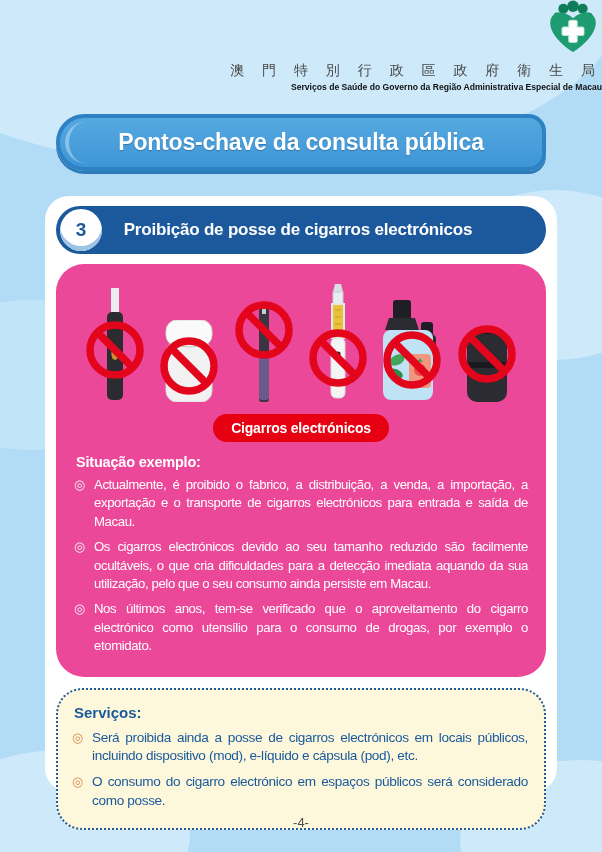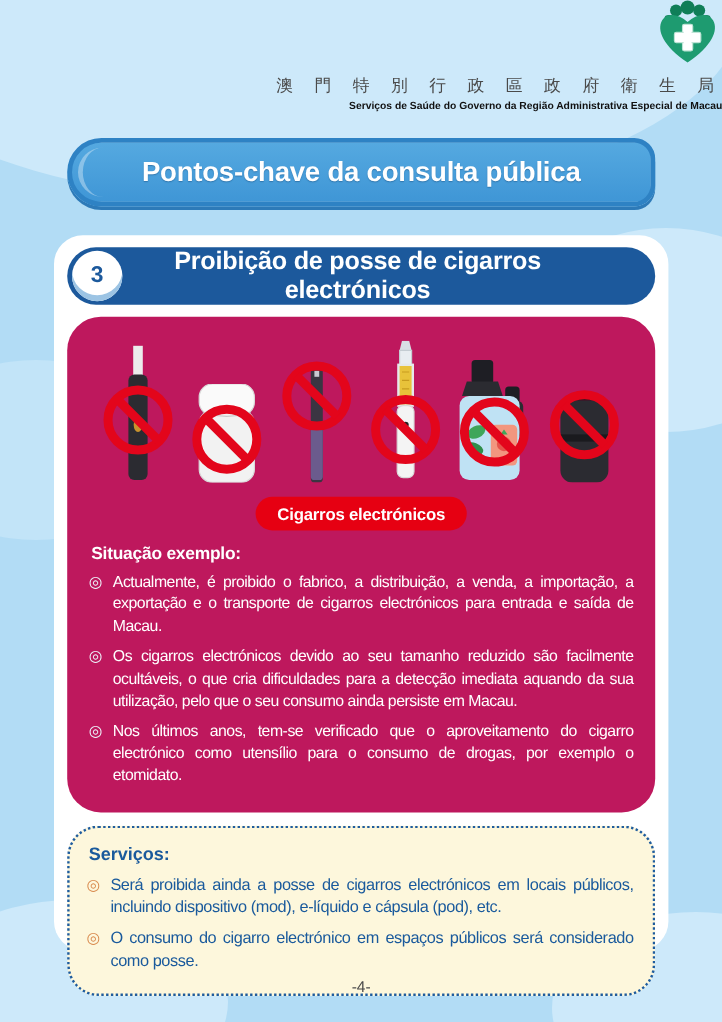--- a/index.html
+++ b/index.html
@@ -57,27 +57,27 @@
     height:48px;background:#1C599C;border-radius:26px;
     display:flex;align-items:center;position:relative;
   }
   .num-circle{
     width:42px;height:42px;margin-left:4px;border-radius:50%;
     background:#fff;display:flex;align-items:center;justify-content:center;
     box-shadow:inset 0 -5px 0 #9CC4E4;flex:0 0 auto;
   }
   .num-circle span{color:#1C599C;font-weight:bold;font-size:19px;}
   .section-title{
-    flex:1;text-align:center;color:#fff;font-weight:bold;font-size:21px;
+    flex:1;text-align:center;color:#fff;font-weight:bold;font-size:17px;
     letter-spacing:-.2px;padding-right:52px;
   }
 
   
   .panel{
-    margin-top:10px;background:#be185d;border-radius:28px;
+    margin-top:10px;background:#ec4899;border-radius:28px;
     padding:20px 18px 14px 18px;box-sizing:border-box;
   }
 
   
   .device-row{display:flex;align-items:flex-end;height:118px;padding:0 4px;}
   .slot{flex:1;position:relative;display:flex;justify-content:center;align-items:flex-end;height:118px;}
   .ring{position:absolute;width:60px;height:60px;left:calc(50% - 30px);}
   .s1 .ring{top:36px;} .s2 .ring{top:52px;} .s3 .ring{top:16px;}
   .s4 .ring{top:44px;} .s5 .ring{top:46px;} .s6 .ring{top:40px;}
 

